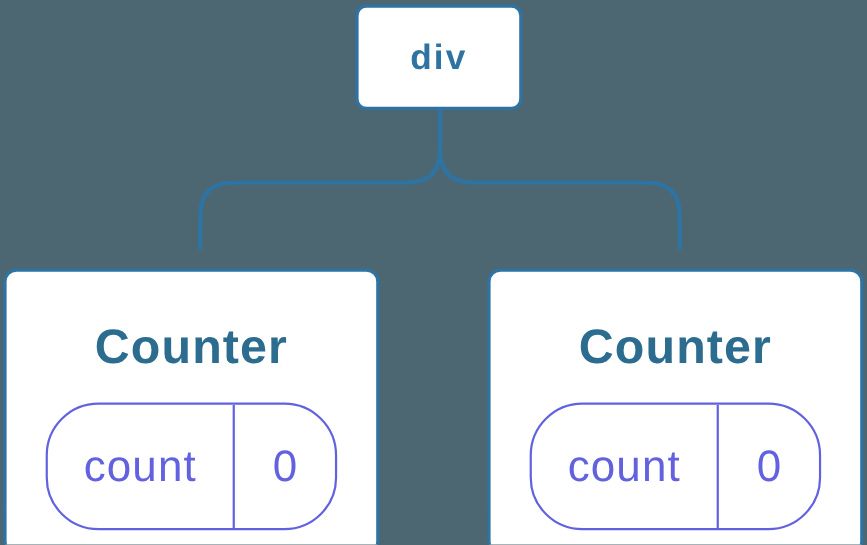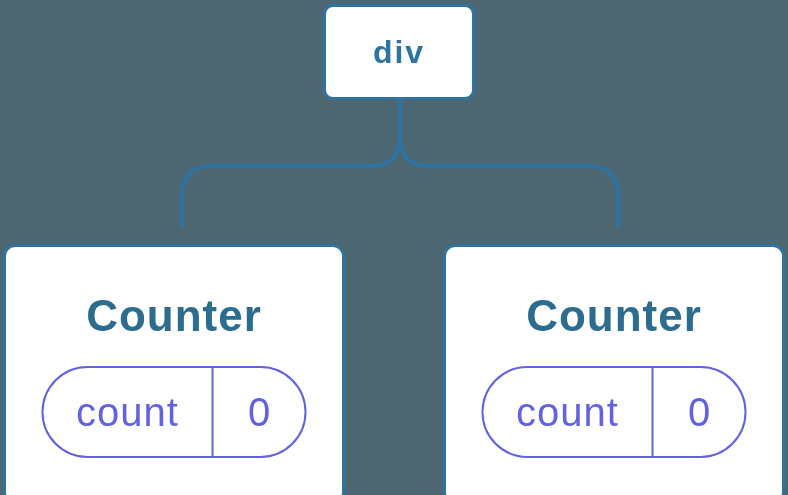--- a/index.html
+++ b/index.html
@@ -60,21 +60,21 @@
     text-align: center;
     font-size: 44px;
     font-weight: 600;
     letter-spacing: 1px;
     color: var(--title);
   }
   .pill {
     position: absolute;
     top: 119px; left: 50%;
     transform: translateX(-50%);
-    width: 265px; height: 92px;
+    width: 265px; height: 116px;
     border: 2px solid var(--purple);
     border-radius: 48px;
     display: flex;
     color: var(--purple);
     overflow: hidden;
     background: var(--card_bg);
   }
   .pill .key {
     width: 170px;
     display: flex; align-items: center; justify-content: center;

